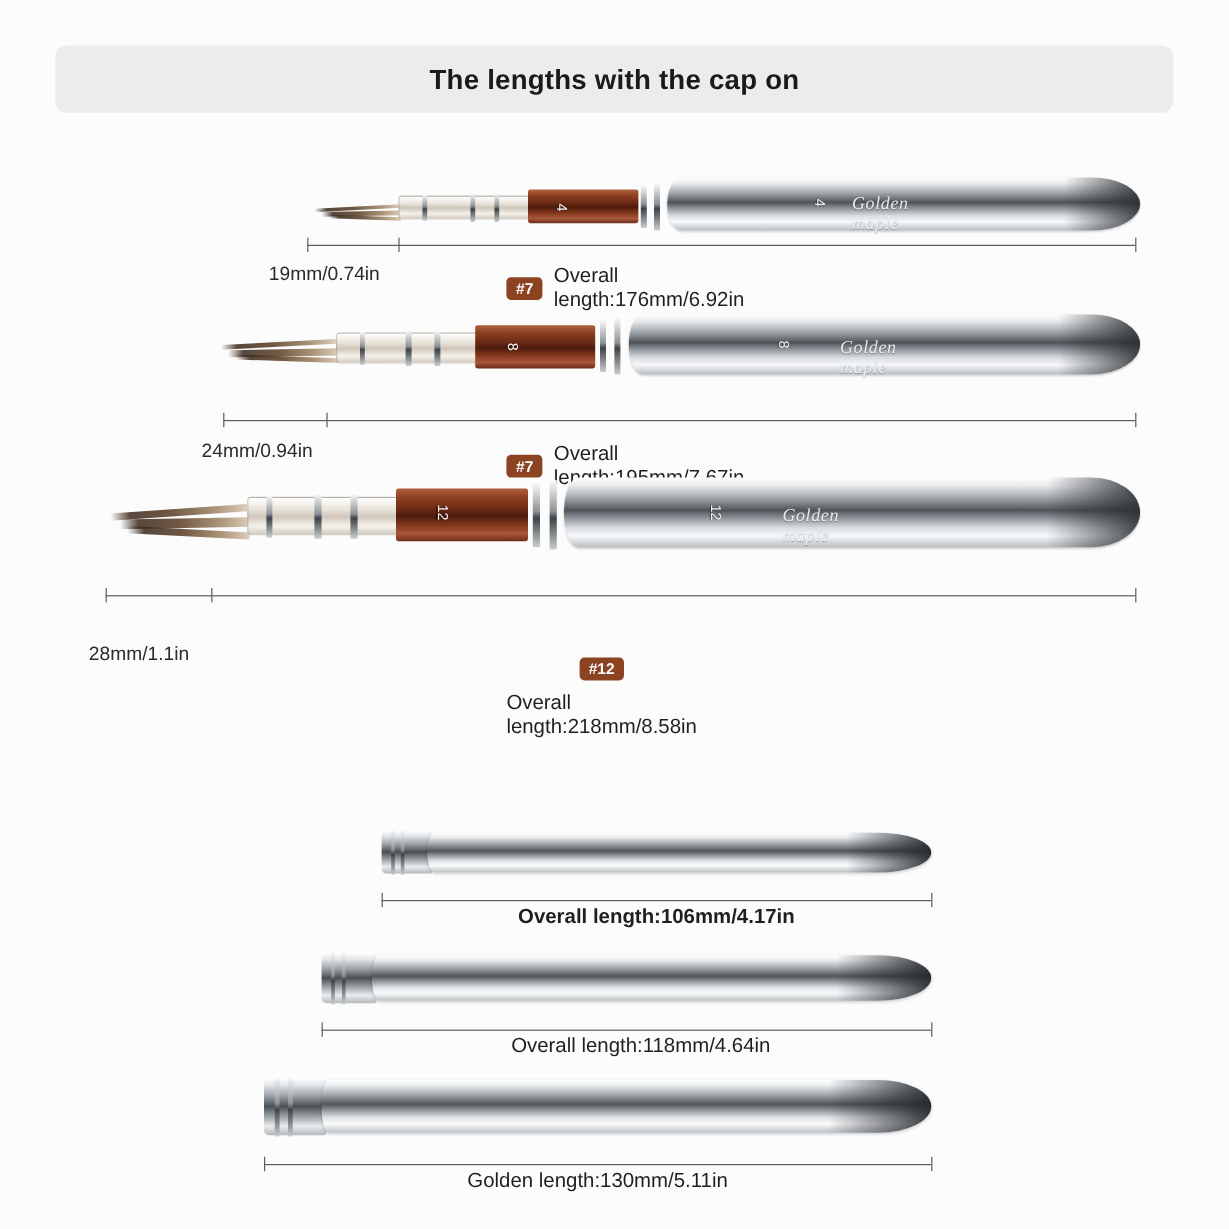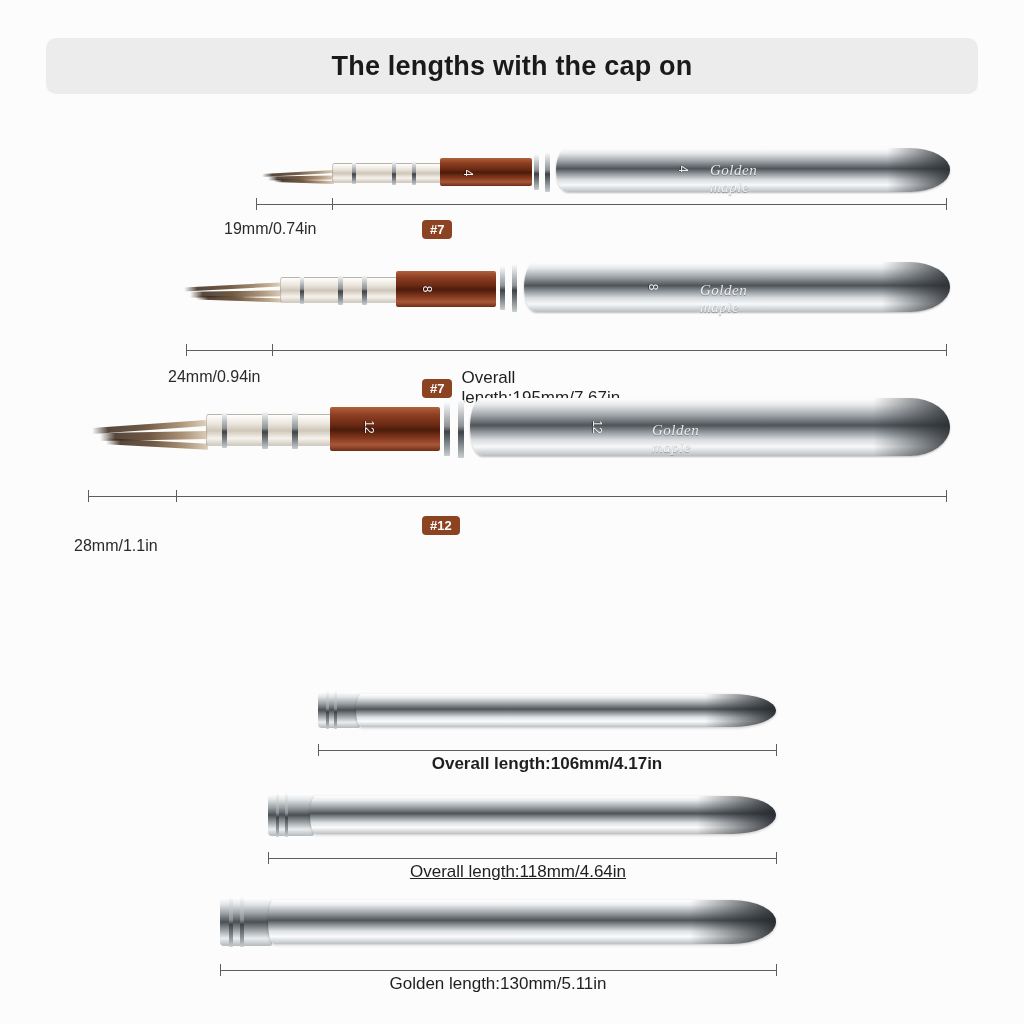--- a/index.html
+++ b/index.html
@@ -14,21 +14,21 @@
 
   
   .banner {
     position: absolute;
     left: 46px; width: 932px; height: 56px;
     background: #ececec;
     border-radius: 10px;
     display: flex; align-items: center; justify-content: center;
   }
   .banner-text {
-    font-size: 27px; font-weight: bold; color: #1a1a1a;
+    font-size: 23px; font-weight: bold; color: #1a1a1a;
     letter-spacing: 0.2px;
   }
 
   
   .brush-row { position: absolute; }
 
   
   .barrel {
     position: absolute;
     border-radius: 12px 40px 40px 12px / 50%;
@@ -173,20 +173,21 @@
     <span class="brandmark" style="left:710px; top:162px;">Golden maple</span>
 
     <div class="measure" style="left:256px; top:204px; width:690px;"></div>
     <div class="tick" style="left:256px; top:198px; height:12px;"></div>
     <div class="tick" style="left:946px; top:198px; height:12px;"></div>
     <div class="tick" style="left:332px; top:198px; height:12px;"></div>
 
     <span class="meas-label" style="left:224px; top:220px;">19mm/0.74in</span>
     <div class="overall" style="left:422px; top:220px;">
       <span class="badge">#7</span>
+      <span>Overall length:176mm/6.92in</span>
     </div>
   </div>
 
   <div class="brush-row">
     <div class="hair" style="left:184px; top:285px; width:96px; height:4px; transform:rotate(-3deg);"></div>
     <div class="hair" style="left:190px; top:291px; width:92px; height:6px; transform:rotate(-1deg);"></div>
     <div class="hair" style="left:196px; top:297px; width:86px; height:4px; transform:rotate(2deg);"></div>
 
     <div class="crystal" style="left:280px; top:277px; width:118px; height:26px;"></div>
     <div class="ring" style="left:300px; top:276px; width:4px; height:28px;"></div>
@@ -234,22 +235,23 @@
     <div class="barrel" style="left:470px; top:398px; width:480px; height:58px;"></div>
     <span class="size-num dark" style="left:590px; top:420px;">12</span>
     <span class="brandmark" style="left:652px; top:422px;">Golden maple</span>
 
     <div class="measure" style="left:88px; top:496px; width:858px;"></div>
     <div class="tick" style="left:88px; top:490px; height:12px;"></div>
     <div class="tick" style="left:946px; top:490px; height:12px;"></div>
     <div class="tick" style="left:176px; top:490px; height:12px;"></div>
 
     <span class="meas-label" style="left:74px; top:522px;margin-top:15px;">28mm/1.1in</span>
-    <div class="overall" style="left:422px; top:516px;flex-direction:column;">
+    <div class="overall" style="left:422px; top:548px;flex-direction:column;">
       <span class="badge">#12</span>
+      <span>Overall length:218mm/8.58in</span>
     </div>
   </div>
 
 
   <div class="brush-row">
     <div class="cap-collar" style="left:318px; top:692px; width:42px; height:36px;"></div>
     <div class="ring" style="left:326px; top:691px; width:3px; height:38px;"></div>
     <div class="ring" style="left:334px; top:691px; width:3px; height:38px;"></div>
     <div class="cap" style="left:356px; top:694px; width:420px; height:33px;"></div>
 
@@ -261,21 +263,21 @@
 
   <div class="brush-row">
     <div class="cap-collar" style="left:268px; top:794px; width:46px; height:42px;"></div>
     <div class="ring" style="left:276px; top:793px; width:3px; height:44px;"></div>
     <div class="ring" style="left:285px; top:793px; width:3px; height:44px;"></div>
     <div class="cap" style="left:310px; top:796px; width:466px; height:38px;"></div>
 
     <div class="measure" style="left:268px; top:858px; width:508px;"></div>
     <div class="tick" style="left:268px; top:852px; height:12px;"></div>
     <div class="tick" style="left:776px; top:852px; height:12px;"></div>
-    <div class="cap-overall" style="left:264px; top:862px; width:508px;text-decoration:underline;">Overall length:118mm/4.64in</div>
+    <div class="cap-overall" style="left:280px; top:862px; width:508px;">Overall length:118mm/4.64in</div>
   </div>
 
   <div class="brush-row">
     <div class="cap-collar" style="left:220px; top:898px; width:52px; height:48px;"></div>
     <div class="ring" style="left:229px; top:897px; width:4px; height:50px;"></div>
     <div class="ring" style="left:240px; top:897px; width:4px; height:50px;"></div>
     <div class="cap" style="left:268px; top:900px; width:508px; height:44px;"></div>
 
     <div class="measure" style="left:220px; top:970px; width:556px;"></div>
     <div class="tick" style="left:220px; top:964px; height:12px;"></div>

